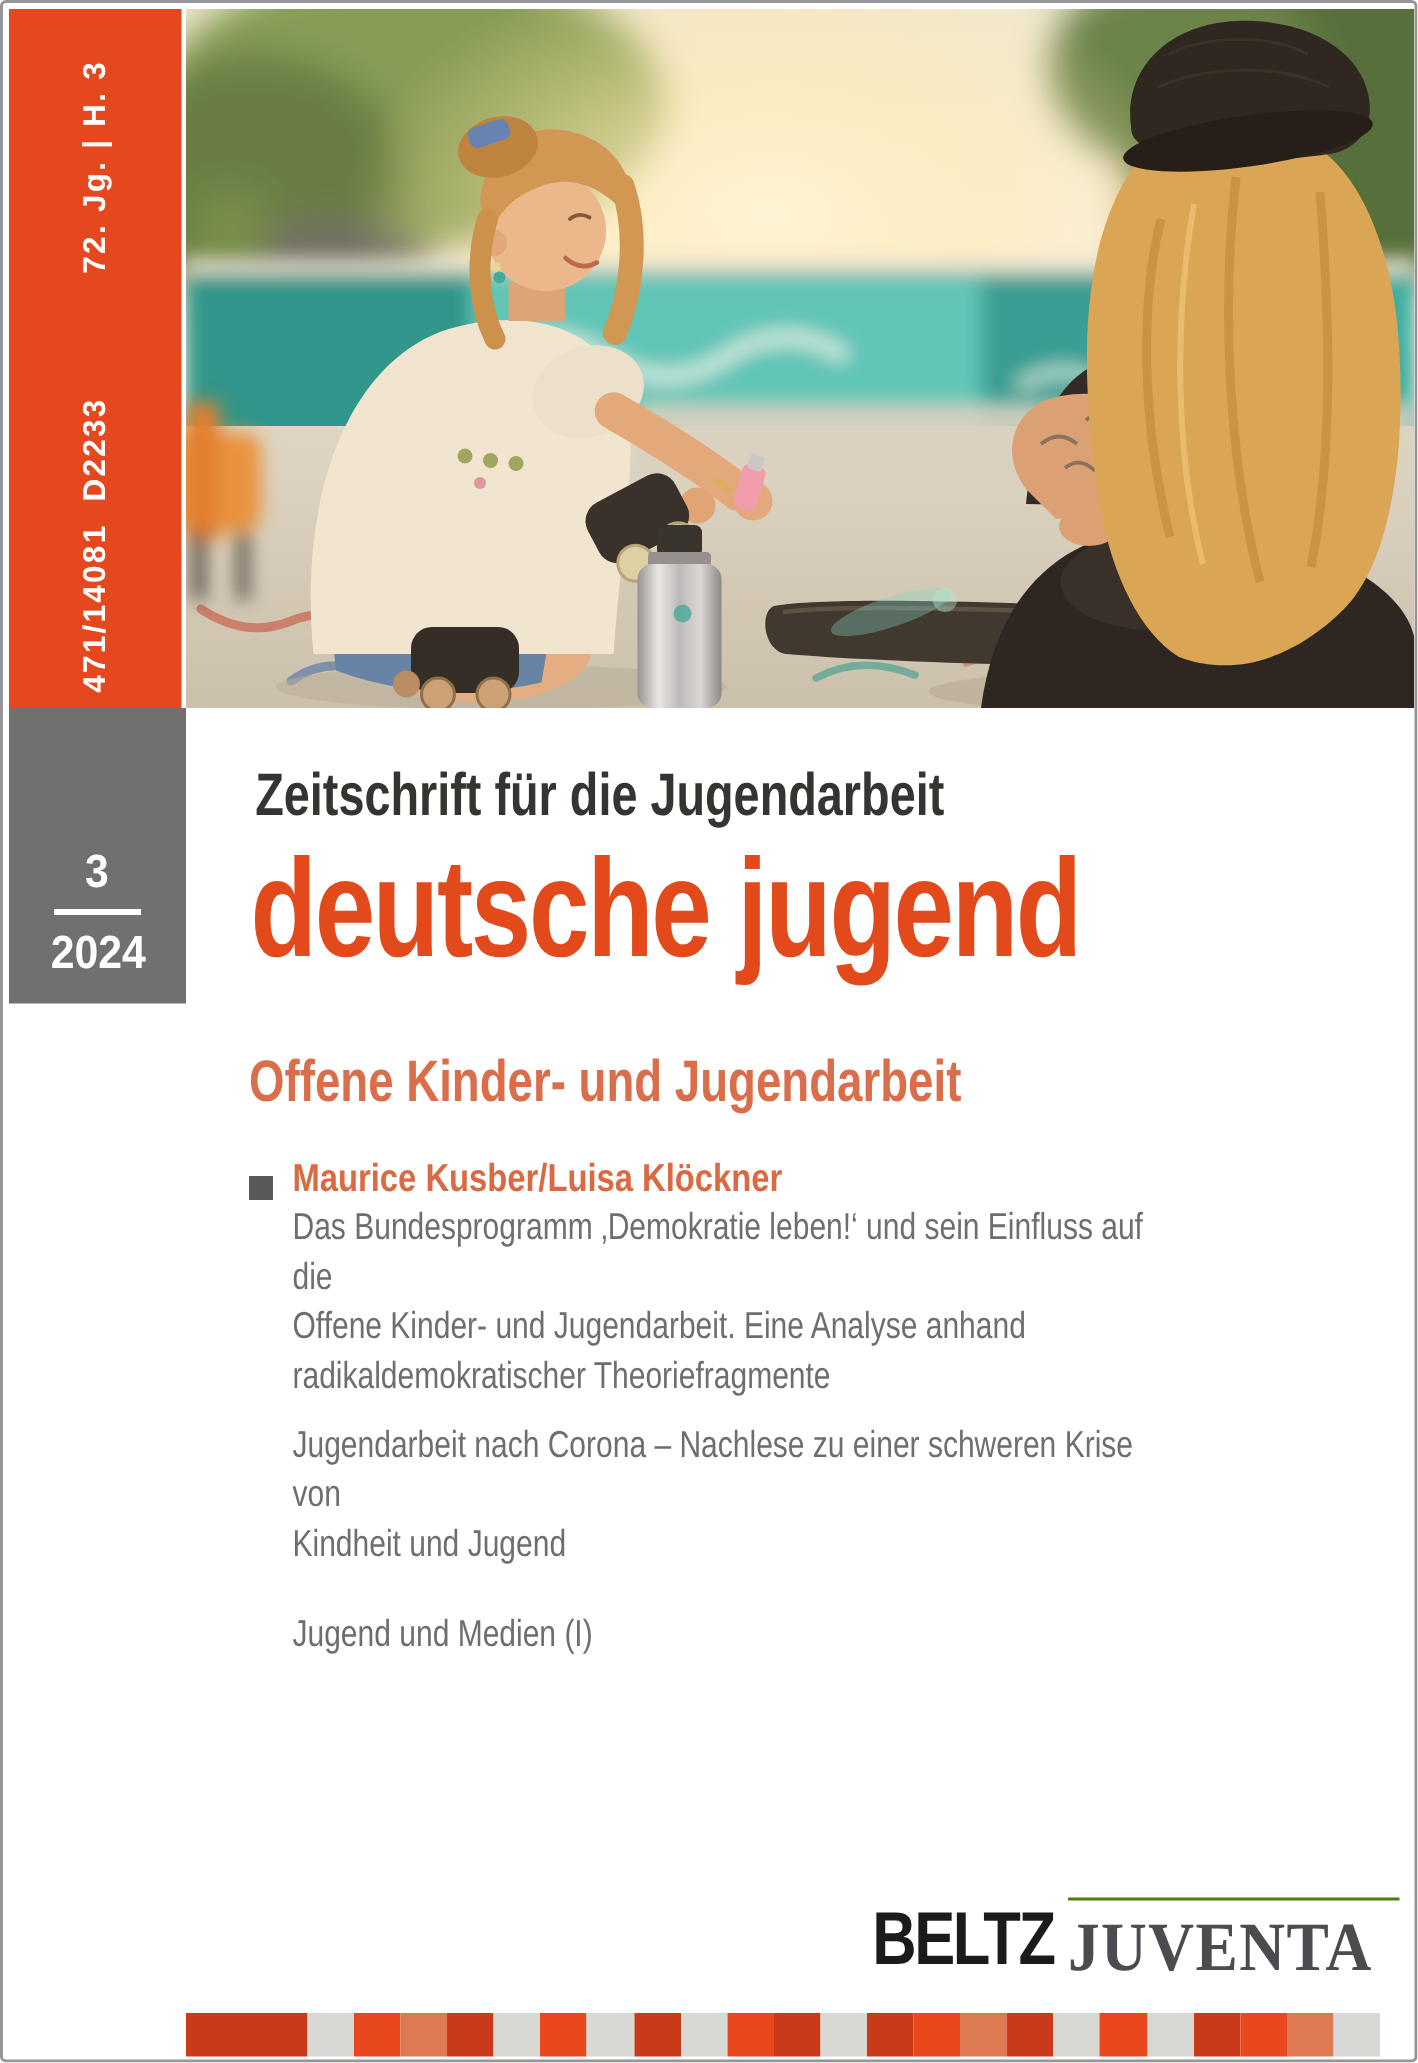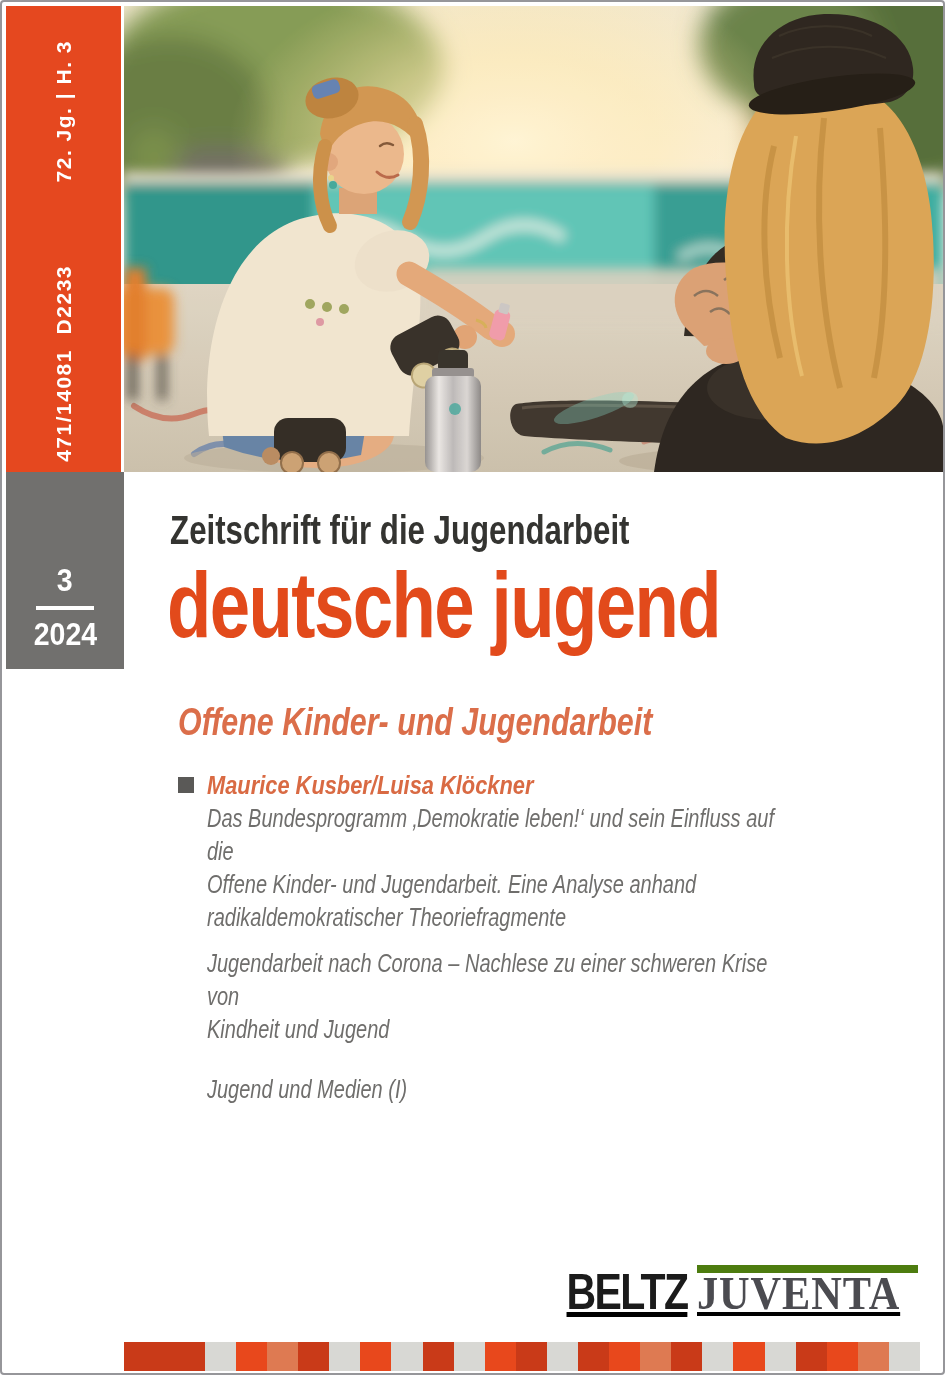--- a/index.html
+++ b/index.html
@@ -35,47 +35,47 @@
   .masthead{ position:absolute; left:165px; top:506px; }
   .subtitle{
     font-size:40px; font-weight:bold; color:#343431; letter-spacing:0;
     transform:scaleX(.78); transform-origin:0 50%; white-space:nowrap; padding-left:4px;
   }
   .title{
     margin-top:6px; font-size:93px; font-weight:bold; color:#E24A1B; letter-spacing:-2px;
     transform:scaleX(.78); transform-origin:0 50%; white-space:nowrap; line-height:1;
   }
   
-  .contents{ position:absolute; left:176px; top:698px; width:740px;font-style:italic; }
+  .contents{ position:absolute; left:164px; top:698px; width:740px; }
   .section-heading{
     font-size:39px; font-weight:bold; color:#DB6E4A; white-space:nowrap;
     transform:scaleX(.78); transform-origin:0 50%; margin-bottom:26px; letter-spacing:0;
   }
   .article{ margin-bottom:13px; }
-  .author-row{ display:flex; align-items:flex-start; margin-bottom:2px; }
+  .author-row{ display:flex; align-items:flex-end; margin-bottom:2px; }
   .bullet{ width:16px; height:16px; background:#5A5957; margin:7px 13px 0 0; flex:none; }
   .authors{
     font-size:26px; font-weight:bold; color:#D96A43; white-space:nowrap; line-height:30px;
     transform:scaleX(.84); transform-origin:0 50%;
   }
   .article-title{
     margin-left:29px; font-size:25px; color:#6F6E6C; line-height:33px; white-space:pre-line;
     transform:scaleX(.8); transform-origin:0 50%;
   }
   .standalone{
     margin:27px 0 0 29px; font-size:25px; color:#6F6E6C; line-height:33px;
     transform:scaleX(.8); transform-origin:0 50%; white-space:nowrap;
   }
   
-  .publisher{ position:absolute; top:1263px; right:25px; display:flex; align-items:flex-end;text-decoration:underline; }
+  .publisher{ position:absolute; top:1263px; right:10px; display:flex; align-items:center; }
   .beltz{
     font-size:50px; font-weight:bold; color:#1b1b1b; letter-spacing:-2px; line-height:44px;
     transform:scaleX(.82); transform-origin:100% 100%;
   }
-  .juventa-wrap{ margin-left:10px; border-top:8px solid #4d7c0f; padding-top:1px; }
+  .juventa-wrap{ margin-left:10px; border-top:2px solid #4d7c0f; padding-top:11px; }
   .juventa{
     font-family:"Liberation Serif", serif; font-size:46px; font-weight:bold; color:#4b4b50;
     letter-spacing:1px; line-height:40px; display:block; transform:scaleX(.92); transform-origin:0 100%;
   }
   
   .stripes{
     position:absolute; left:122px; bottom:2px; width:796px; height:29px; display:flex;
   }
 </style>
 </head>

